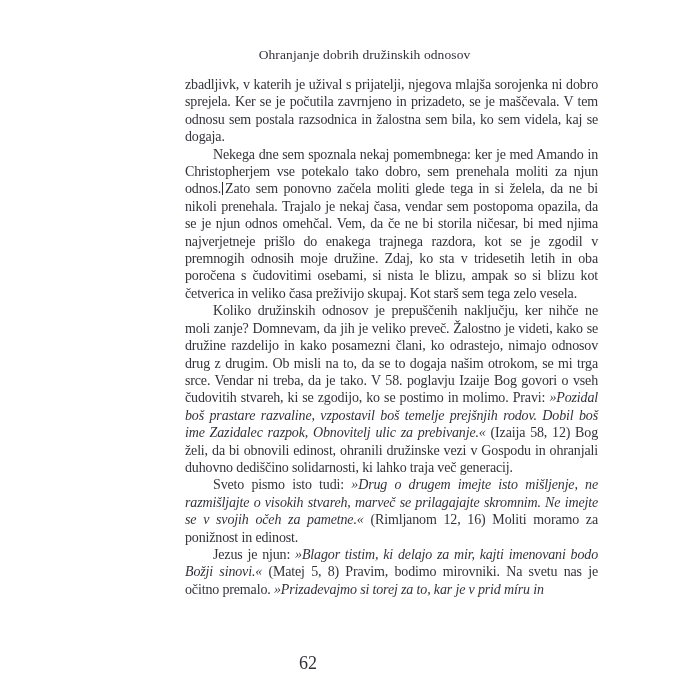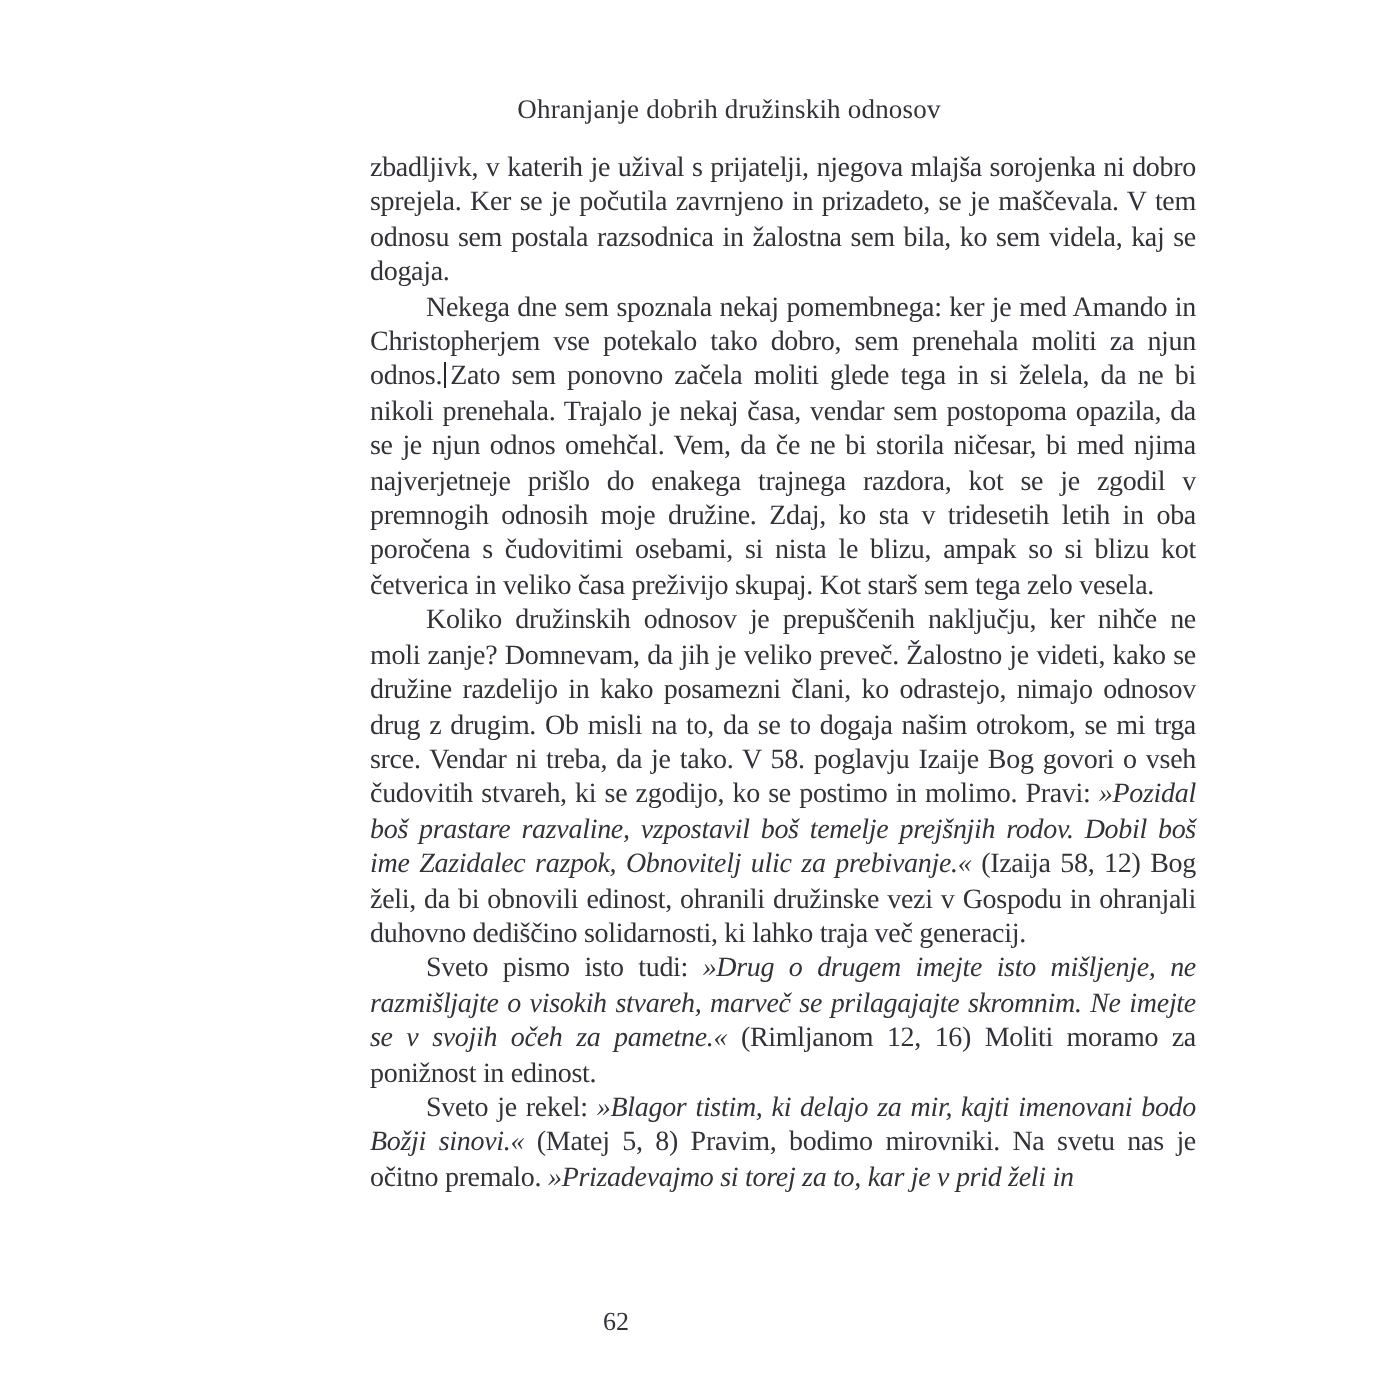--- a/index.html
+++ b/index.html
@@ -56,40 +56,40 @@
     background: #26262e;
     vertical-align: -2px;
     margin: 0 2px 0 1px;
   }
   .page-number {
     position: absolute;
     top: 653px;
     left: 0;
     width: 616px;
     text-align: center;
-    font-size: 13px;
+    font-size: 18px;
     color: #32323a;
   }
 </style>
 </head>
 <body>
 
 <div class="page">
 
   <div class="running-header">Ohranjanje dobrih družinskih odnosov</div>
 
   <div class="body-text">
 
     <p class="para"><span>zbadljivk, v katerih je užival s prijatelji, njegova mlajša sorojenka ni dobro sprejela. Ker se je počutila zavrnjeno in prizadeto, se je maščevala. V tem odnosu sem postala razsodnica in žalostna sem bila, ko sem videla, kaj se dogaja.</span></p>
 
     <p class="para indent"><span>Nekega dne sem spoznala nekaj pomembnega: ker je med Amando in Christopherjem vse potekalo tako dobro, sem prenehala moliti za njun odnos.</span><span class="cursor-mark"></span><span>Zato sem ponovno začela moliti glede tega in si želela, da ne bi nikoli prenehala. Trajalo je nekaj časa, vendar sem postopoma opazila, da se je njun odnos omehčal. Vem, da če ne bi storila ničesar, bi med njima najverjetneje prišlo do enakega trajnega razdora, kot se je zgodil v premnogih odnosih moje družine. Zdaj, ko sta v tridesetih letih in oba poročena s čudovitimi osebami, si nista le blizu, ampak so si blizu kot četverica in veliko časa preživijo skupaj. Kot starš sem tega zelo vesela.</span></p>
 
     <p class="para indent"><span>Koliko družinskih odnosov je prepuščenih naključju, ker nihče ne moli zanje? Domnevam, da jih je veliko preveč. Žalostno je videti, kako se družine razdelijo in kako posamezni člani, ko odrastejo, nimajo odnosov drug z drugim. Ob misli na to, da se to dogaja našim otrokom, se mi trga srce. Vendar ni treba, da je tako. V 58. poglavju Izaije Bog govori o vseh čudovitih stvareh, ki se zgodijo, ko se postimo in molimo. Pravi: </span><span class="italic">»Pozidal boš prastare razvaline, vzpostavil boš temelje prejšnjih rodov. Dobil boš ime Zazidalec razpok, Obnovitelj ulic za prebivanje.«</span><span> (Izaija 58, 12) Bog želi, da bi obnovili edinost, ohranili družinske vezi v Gospodu in ohranjali duhovno dediščino solidarnosti, ki lahko traja več generacij.</span></p>
 
     <p class="para indent"><span>Sveto pismo isto tudi: </span><span class="italic">»Drug o drugem imejte isto mišljenje, ne razmišljajte o visokih stvareh, marveč se prilagajajte skromnim. Ne imejte se v svojih očeh za pametne.«</span><span> (Rimljanom 12, 16) Moliti moramo za ponižnost in edinost.</span></p>
 
-    <p class="para indent"><span>Sveto je rekel: </span><span class="italic">»Blagor tistim, ki delajo za mir, kajti imenovani bodo Božji sinovi.«</span><span> (Matej 5, 8) Pravim, bodimo mirovniki. Na svetu nas je očitno premalo. </span><span class="italic">»Prizadevajmo si torej za to, kar je v prid želi in</span></p>
+    <p class="para indent"><span>Jezus je njun: </span><span class="italic">»Blagor tistim, ki delajo za mir, kajti imenovani bodo Božji sinovi.«</span><span> (Matej 5, 8) Pravim, bodimo mirovniki. Na svetu nas je očitno premalo. </span><span class="italic">»Prizadevajmo si torej za to, kar je v prid míru in</span></p>
 
   </div>
 
   <div class="page-number">62</div>
 
 </div>
 
 </body></html>

